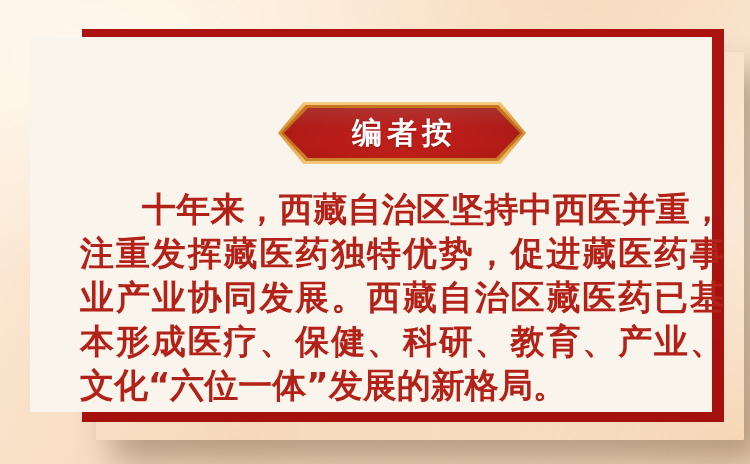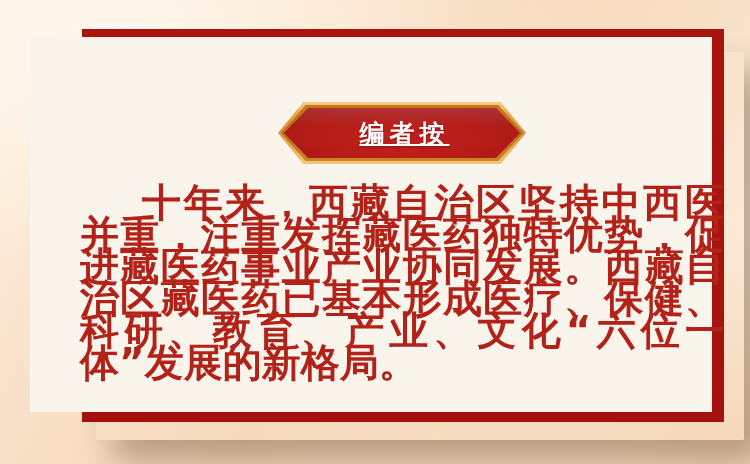--- a/index.html
+++ b/index.html
@@ -110,40 +110,39 @@
   }
   #badge-label {
     position: absolute;
     inset: 0;
     display: flex;
     align-items: center;
     justify-content: center;
     color: #ffffff;
     font-family: "DejaVu Sans", "Liberation Sans", sans-serif;
     font-weight: bold;
-    font-size: 25px;
+    font-size: 30px;
     letter-spacing: 5px;
     text-indent: 5px;
     line-height: 1;
     text-shadow: 0 1px 2px rgba(100,0,0,0.45);
     white-space: nowrap;
-    text-decoration: underline;
   }
 
   
   #body-copy {
     position: absolute;
     left: 50px;
     top: 150px;
     width: 644px;
     color: #b32218;
     font-family: "DejaVu Sans", "Liberation Sans", sans-serif;
     font-weight: bold;
-    font-size: 39px;
-    line-height: 32px;
+    font-size: 34px;
+    line-height: 44px;
     text-align: justify;
     text-align-last: left;
     text-justify: inter-character;
     text-indent: 62px;
     letter-spacing: 0px;
     word-break: break-all;
   }
 </style>
 </head>
 <body>

